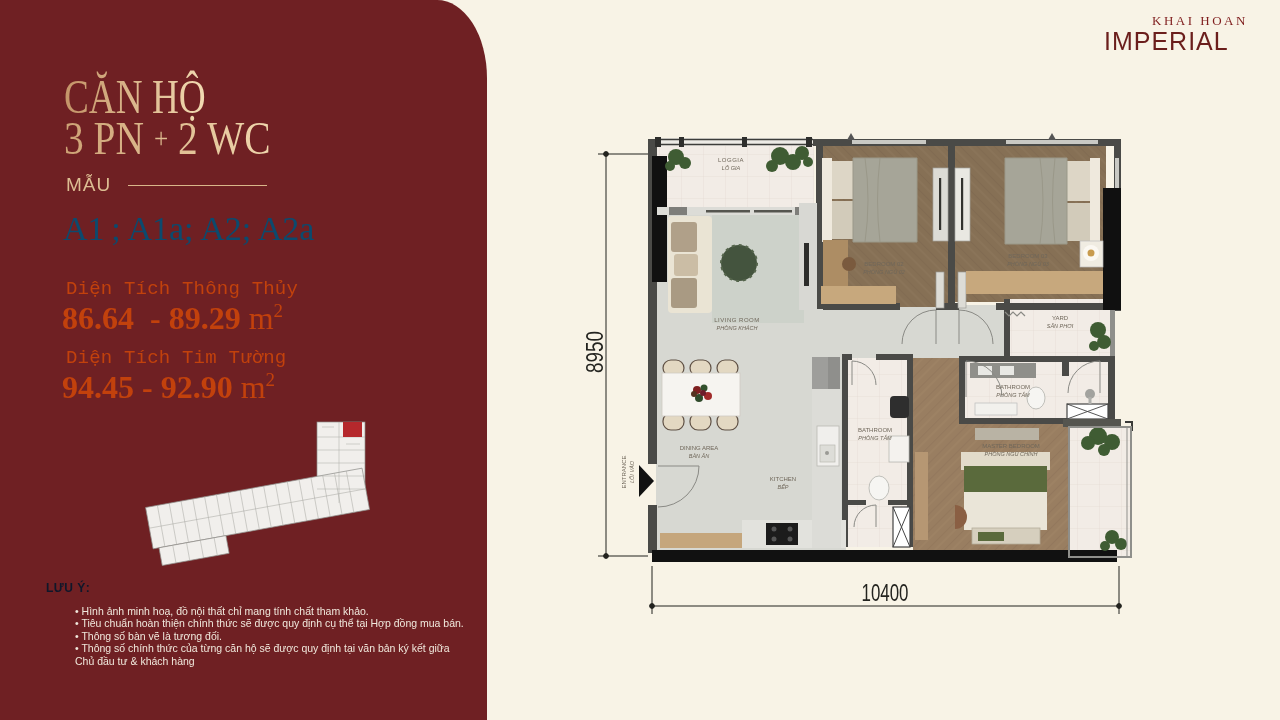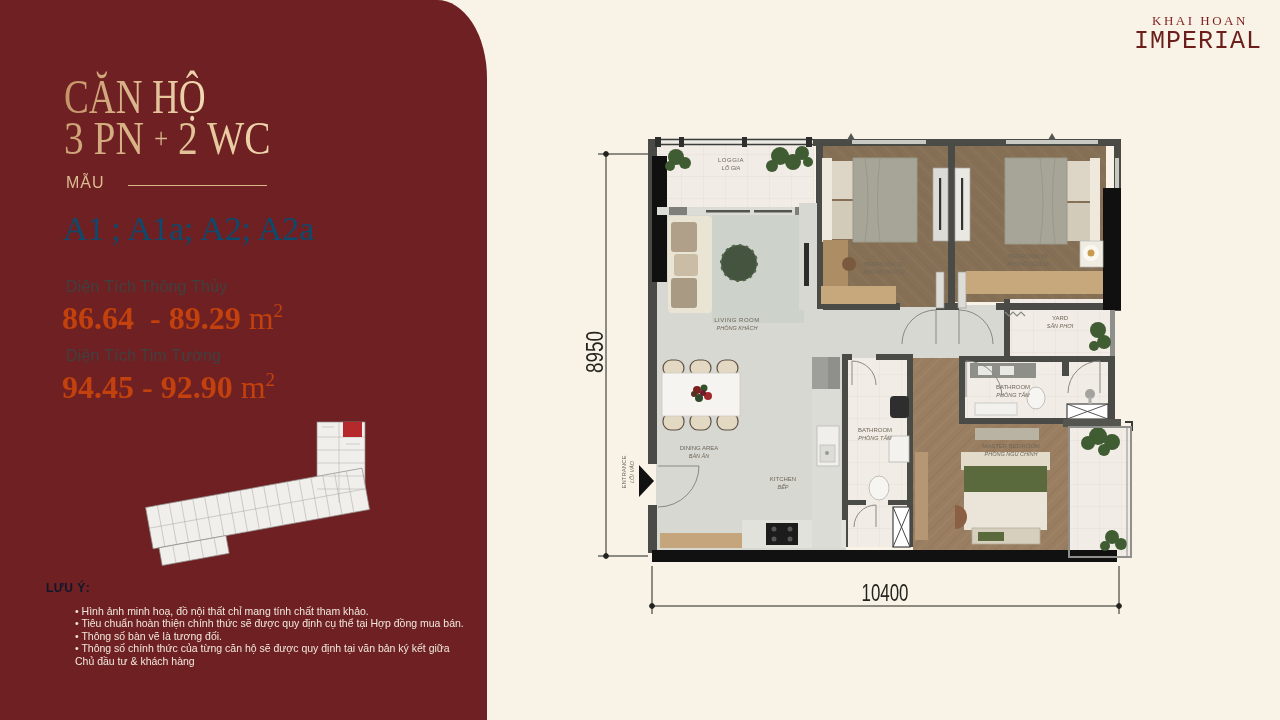--- a/index.html
+++ b/index.html
@@ -1,31 +1,31 @@
 <!DOCTYPE html>
 <html><head>
 <meta charset="utf-8">
 <style>
   html,body{margin:0;padding:0;}
   body{width:1280px;height:720px;overflow:hidden;background:#f8f3e6;font-family:"Liberation Sans",sans-serif;position:relative;}
   .abs{position:absolute;}
   #redpanel{left:0;top:0;width:487px;height:720px;background:#6f2023;border-top-right-radius:50px 78px;}
   #title1{left:64px;top:68px;font-family:"Liberation Serif",serif;font-size:49px;transform:scaleX(0.76);transform-origin:0 0;background:linear-gradient(90deg,#c49468,#f2dab2);-webkit-background-clip:text;background-clip:text;color:transparent;}
   #title2{left:64px;top:111px;font-family:"Liberation Serif",serif;font-size:47px;transform:scaleX(0.84);transform-origin:0 0;background:linear-gradient(90deg,#cda275,#f0d7ae);-webkit-background-clip:text;background-clip:text;color:transparent;}
-  #mau{left:66px;top:174px;font-size:16px;letter-spacing:1px;color:#dcbd92;}
+  #mau{left:66px;top:174px;font-size:19px;letter-spacing:1px;color:#dcbd92;}
   #mauline{left:128px;top:185px;width:139px;height:1px;background:#d9b68a;}
   #codes{left:63px;top:210px;font-family:"Liberation Serif",serif;font-size:34px;color:#0c4a6e;}
-  .arealabel{font-size:16px;color:#404040;letter-spacing:0.2px;}
+  .arealabel{font-size:19px;color:#c2410c;letter-spacing:0.2px;font-family:Liberation Mono, monospace;}
   .areanum{font-family:"Liberation Serif",serif;font-weight:bold;font-size:32px;color:#c2410c;}
   .areanum sup{font-size:19px;}
   #luuy{left:46px;top:581px;font-size:12px;font-weight:bold;color:#0f172a;letter-spacing:0.5px;}
   #notes{left:46px;top:605px;width:446px;font-size:10.5px;line-height:12.4px;color:#f0e8dc;margin-left:29px;}
   
   #logo1{left:1140px;top:13px;width:120px;text-align:center;font-family:"Liberation Serif",serif;font-size:13px;letter-spacing:2.5px;color:#7f1d1d;}
-  #logo2{left:1134px;top:27px;width:126px;font-family:Liberation Mono, monospace;font-size:25px;letter-spacing:1px;color:#6b1e1c;}
+  #logo2{left:1104px;top:27px;width:126px;font-family:Liberation Sans, sans-serif;font-size:25px;letter-spacing:1px;color:#6b1e1c;}
 </style>
 </head>
 <body>
 <div id="redpanel" class="abs"></div>
 <div id="title1" class="abs">CĂN HỘ</div>
 <div id="title2" class="abs">3 PN <span style="font-size:30px;vertical-align:6px;">+</span> 2 WC</div>
 <div id="mau" class="abs">MẪU</div>
 <div id="mauline" class="abs"></div>
 <div id="codes" class="abs">A1 ; A1a; A2; A2a</div>
 <div class="abs arealabel" style="left:66px;top:278px;">Diện Tích Thông Thủy</div>

